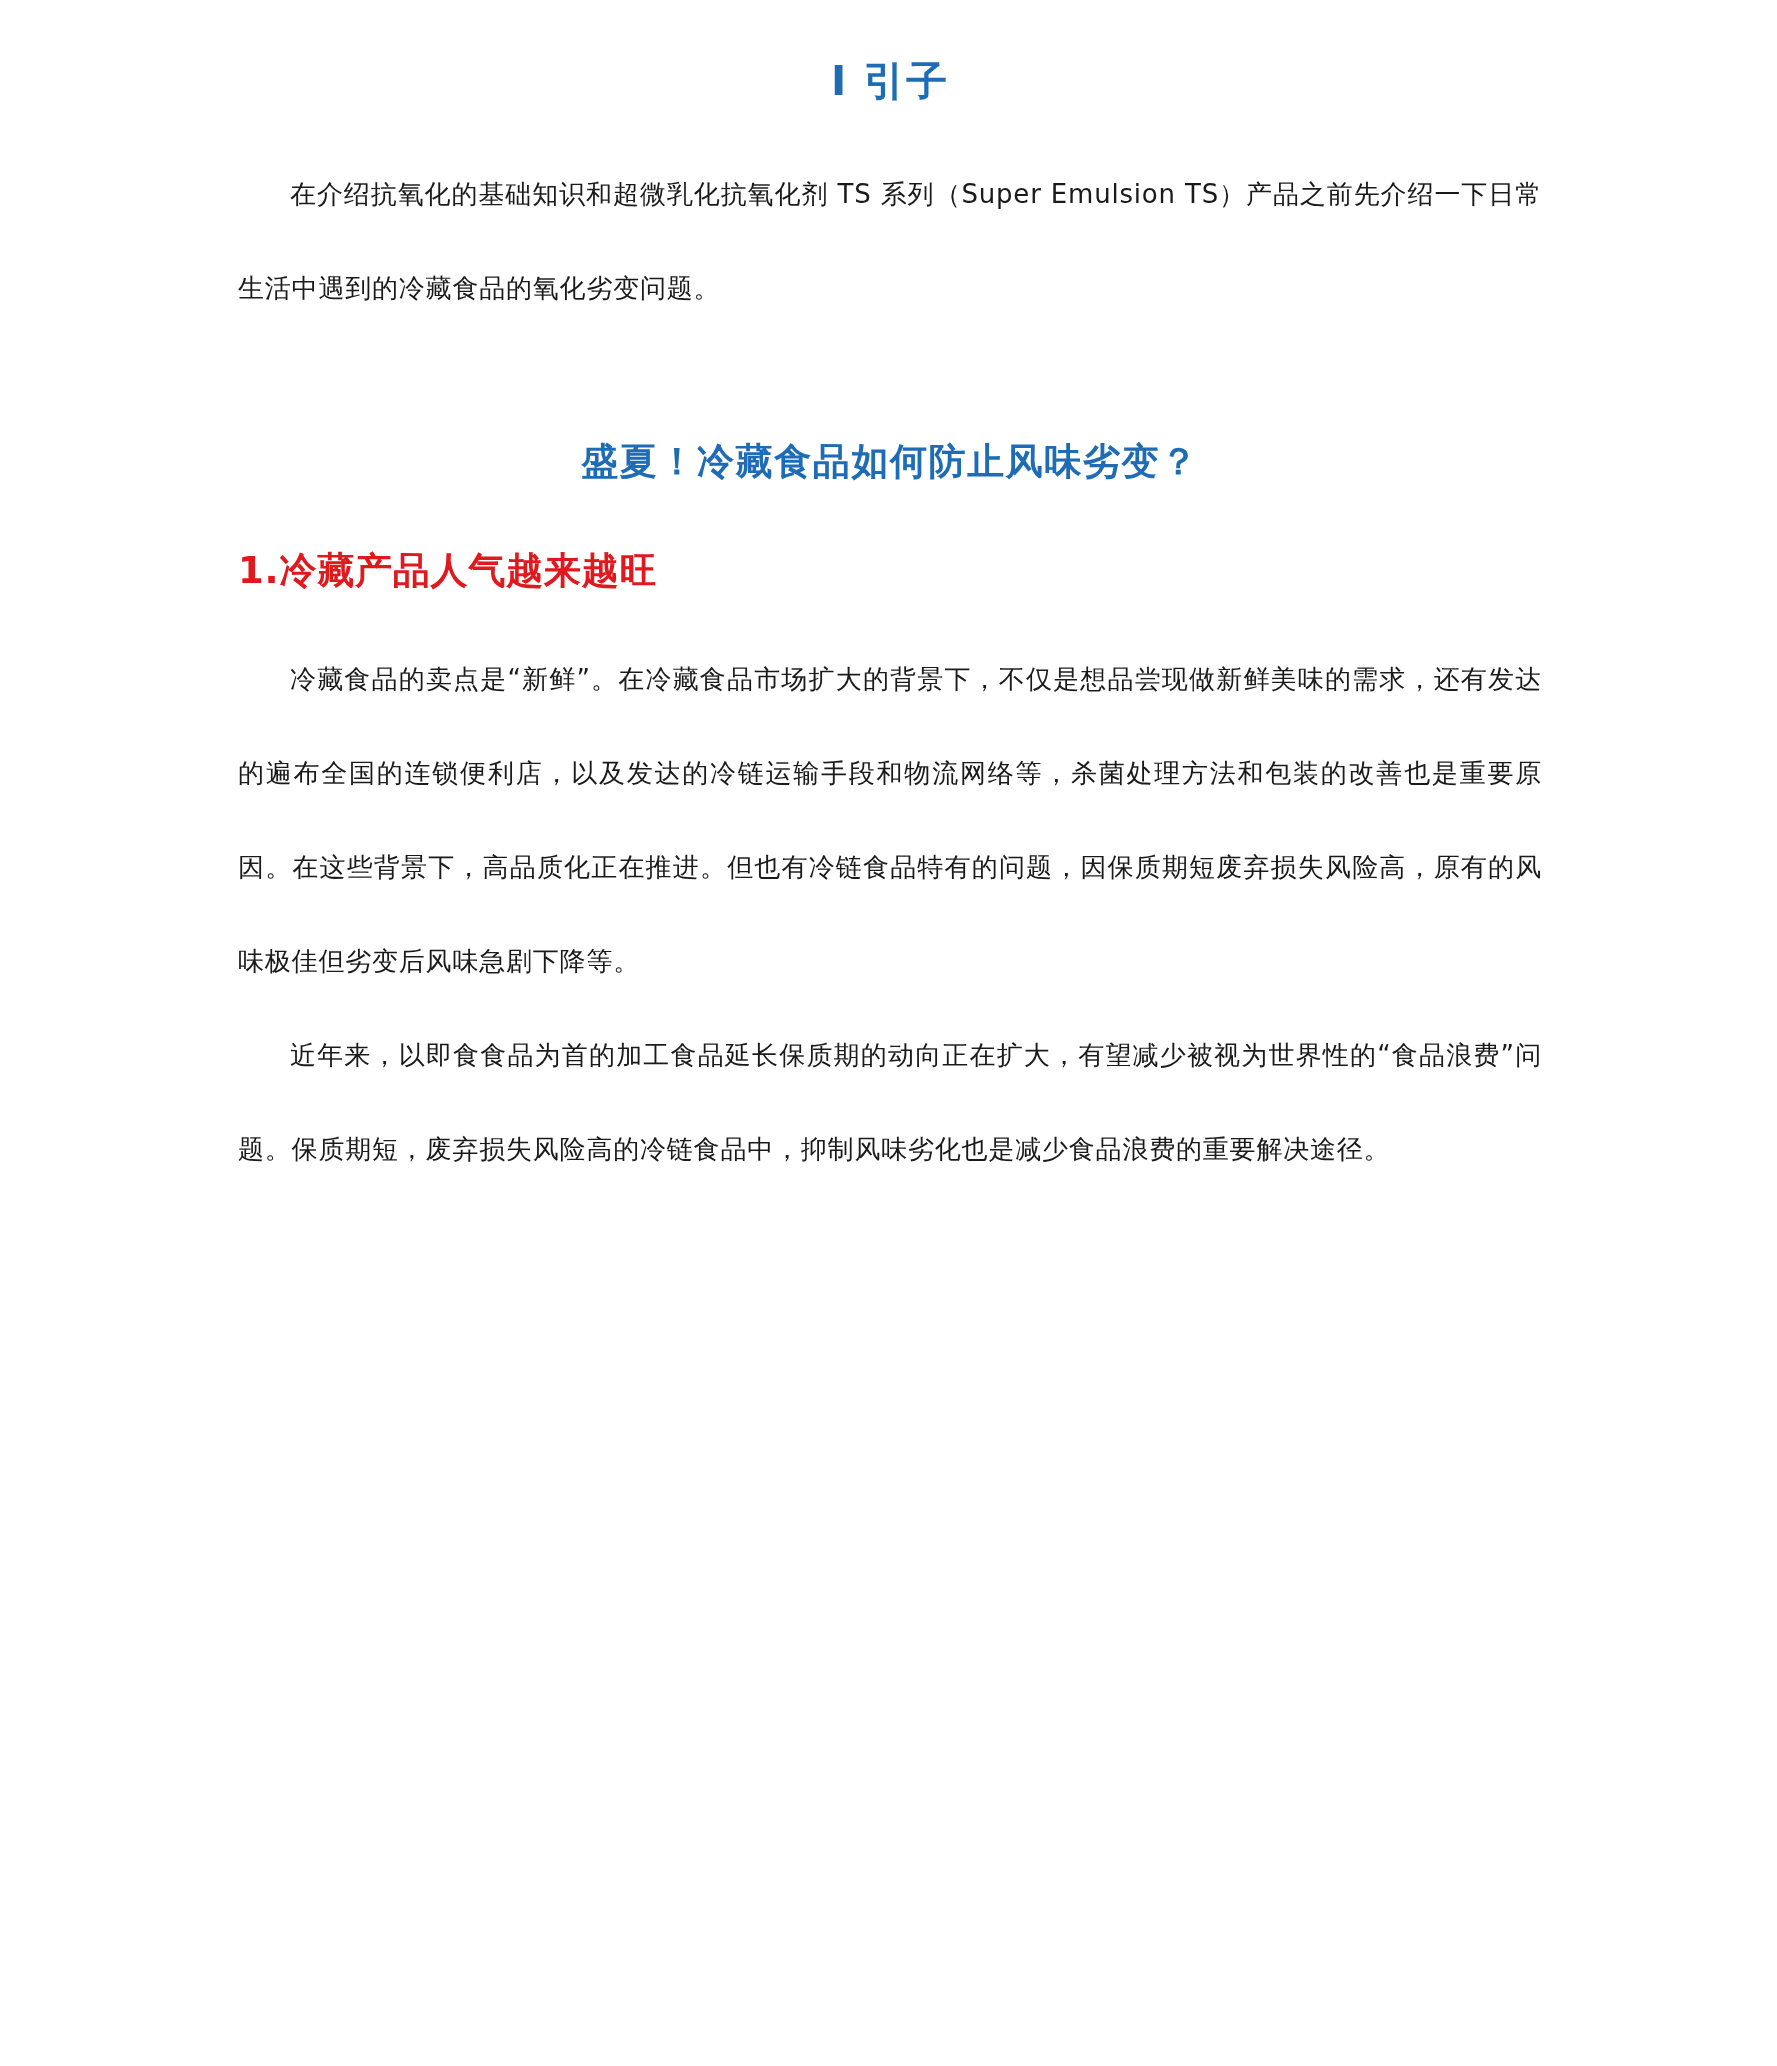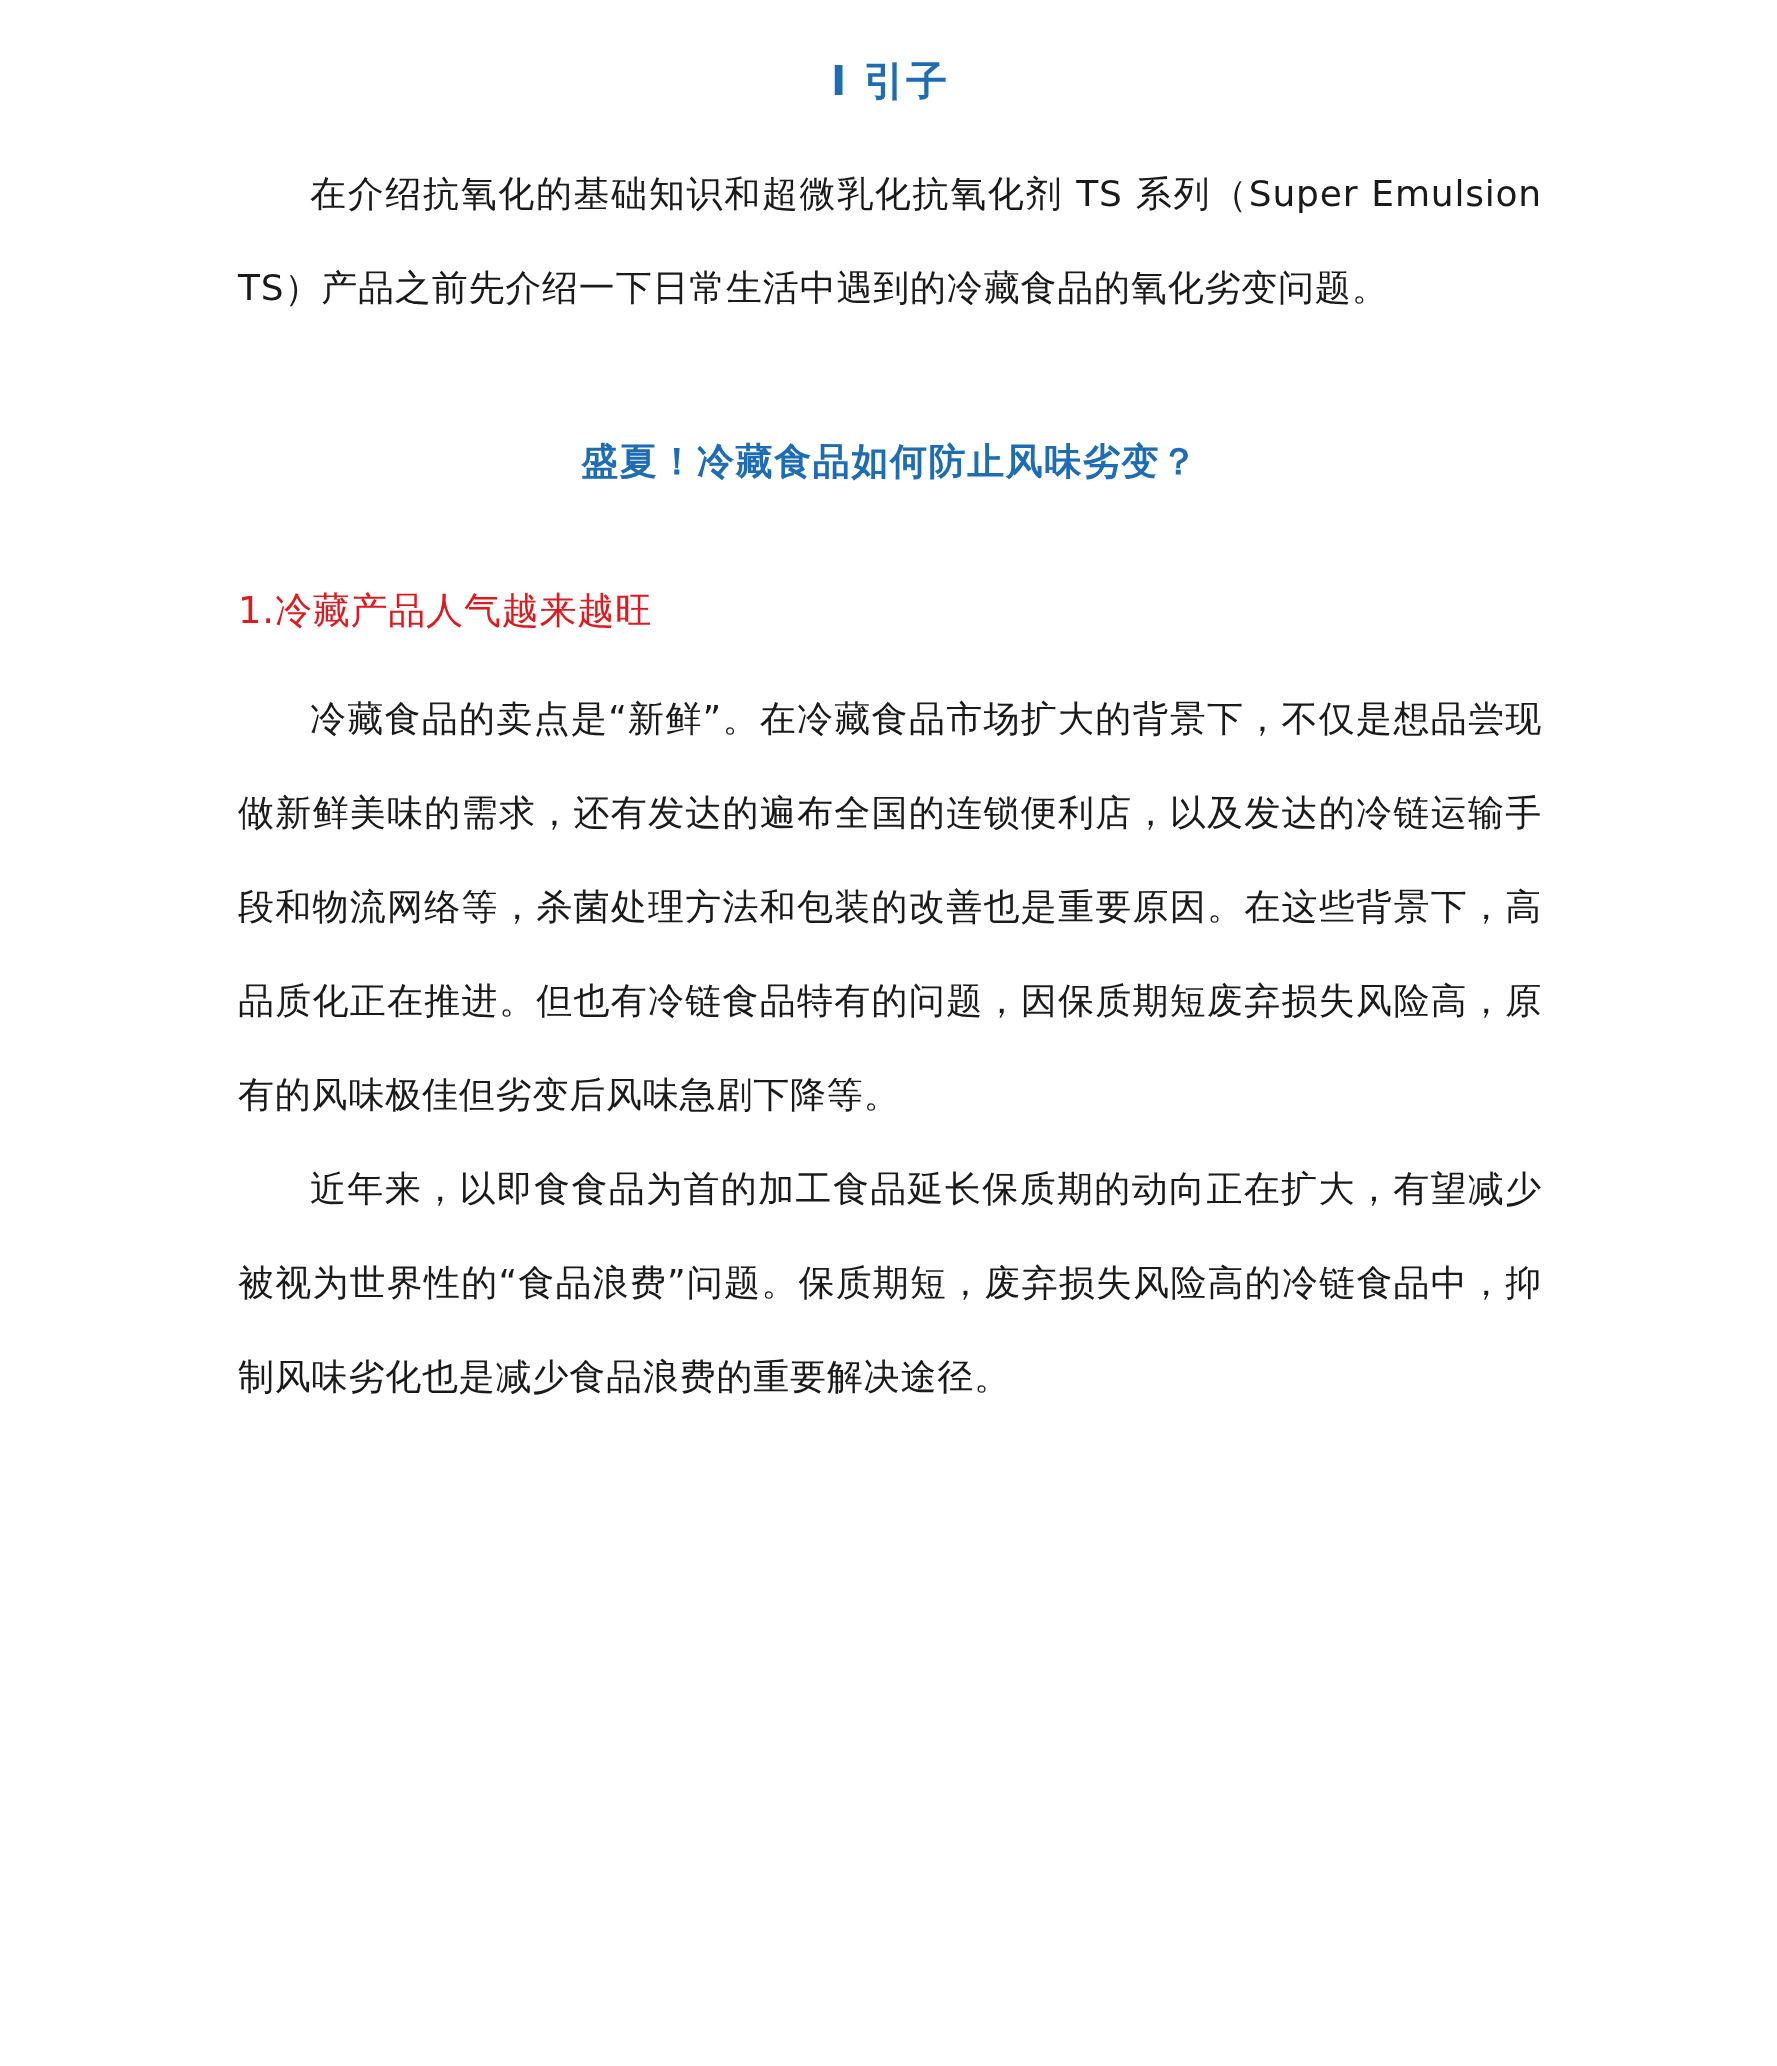--- a/index.html
+++ b/index.html
@@ -23,21 +23,21 @@
   }
   .doc-title {
     text-align: center;
     font-size: 41px;
     line-height: 60px;
     font-weight: bold;
     color: var(--title-blue, #1e6cb5);
     letter-spacing: 1.6px;
   }
   .body-text {
-    font-size: 36px;
+    font-size: 26px;
     line-height: 94px;
     text-align: justify;
     letter-spacing: 0.8px;
   }
   .paragraph {
     margin: 0;
     text-indent: 2em;
   }
   .intro-paragraph {
     margin-top: 36px;
@@ -45,24 +45,24 @@
   .doc-subtitle {
     margin-top: 97px;
     text-align: center;
     font-size: 37px;
     line-height: 60px;
     font-weight: bold;
     color: var(--title-blue, #1e6cb5);
     letter-spacing: 1.6px;
   }
   .section-heading {
-    margin-top: 94px;
+    margin-top: 54px;
     font-size: 37px;
     line-height: 49px;
-    font-weight: normal;
+    font-weight: bold;
     color: var(--heading-red, #e0191e);
     letter-spacing: 0.8px;
   }
   .section-body {
     margin-top: 26px;
   }
 </style>
 </head>
 <body>
 

